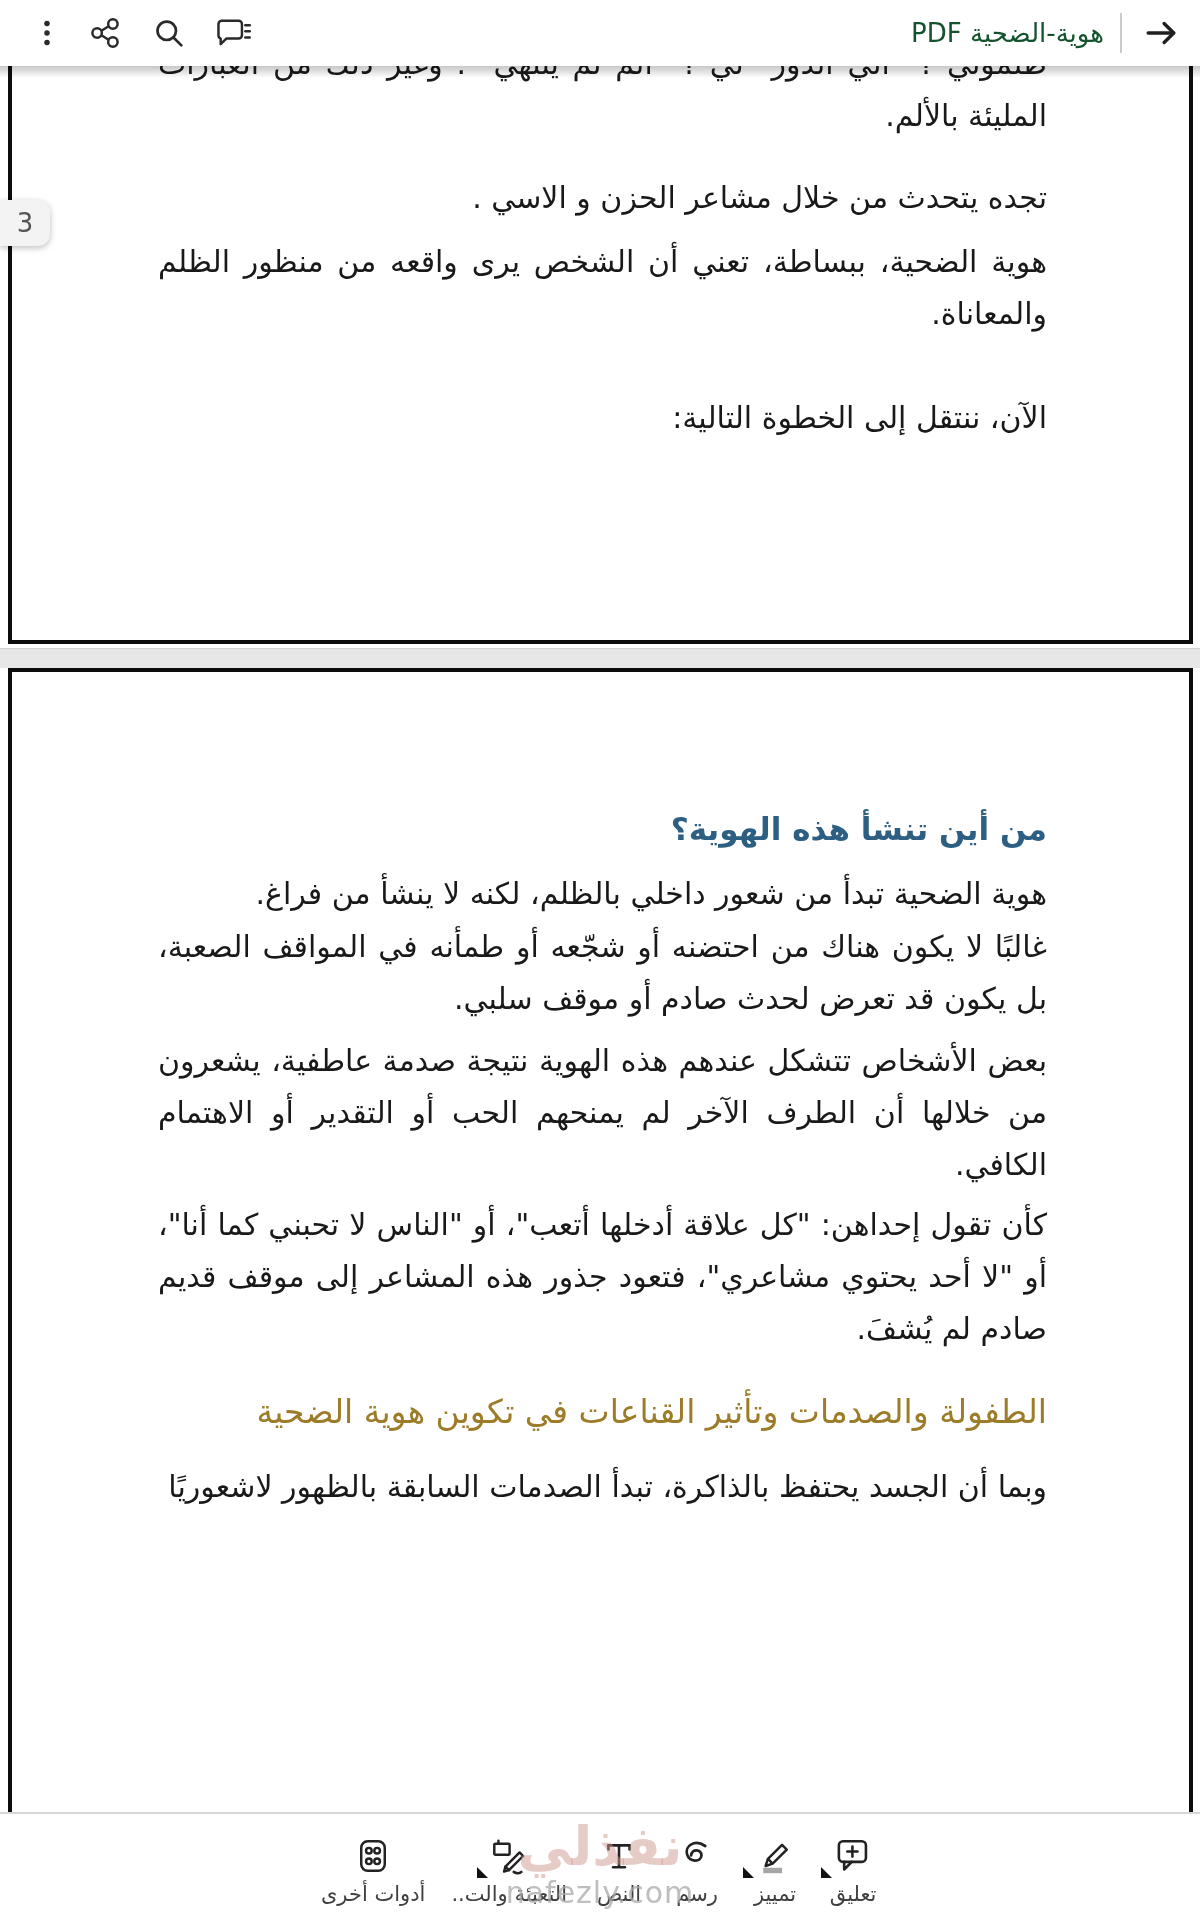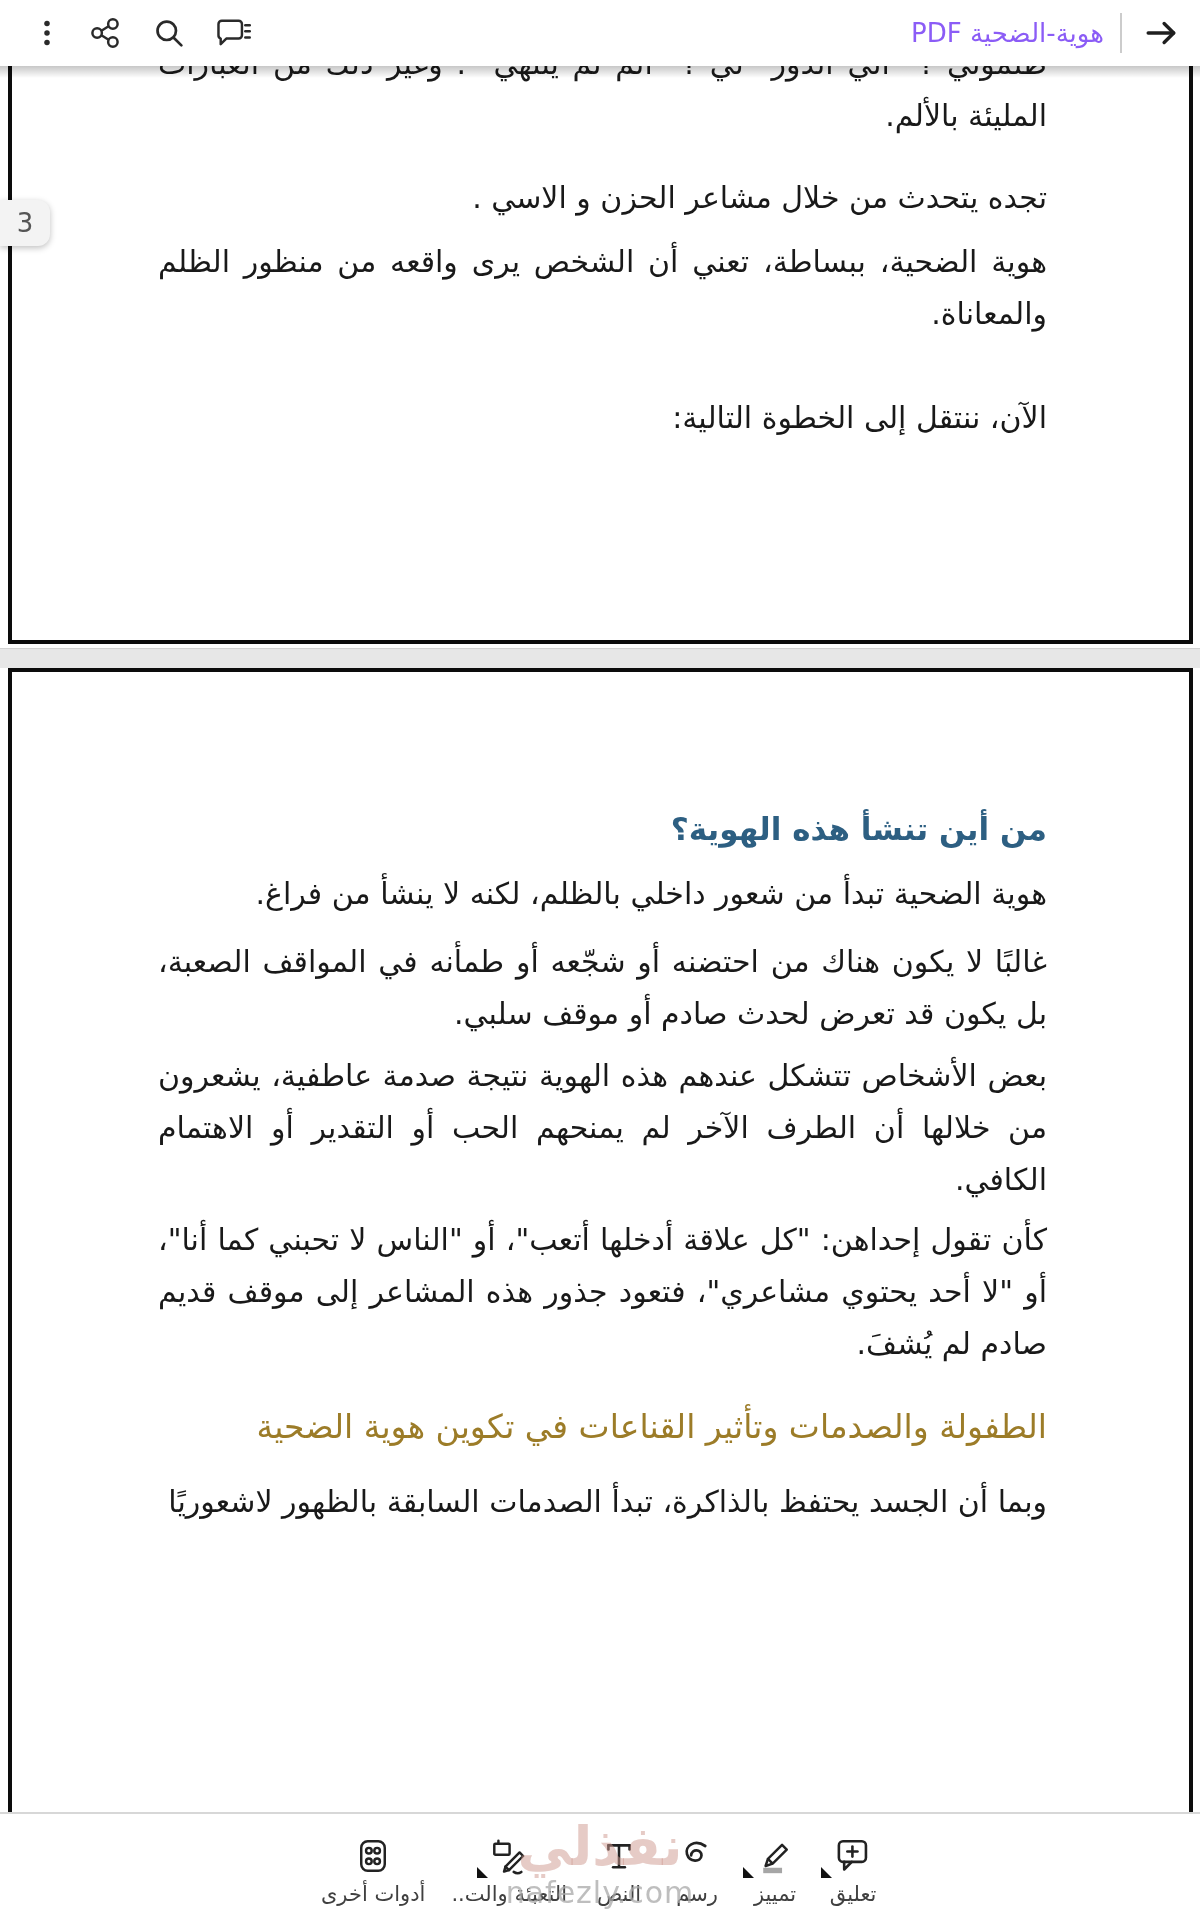--- a/index.html
+++ b/index.html
@@ -14,21 +14,21 @@
     position:absolute; top:0; left:0; width:1200px; height:66px;
     background:#fff; z-index:30;
   }
   .tt-icon { position:absolute; top:14px; width:38px; height:38px; display:flex; align-items:center; justify-content:center; }
   .tt-kebab   { left:28px; }
   .tt-share   { left:86px; }
   .tt-search  { left:150px; }
   .tt-comment { left:214px; }
   .tt-title {
     position:absolute; top:0; right:96px; height:71px; line-height:66px;
-    font-size:26px; color:#8b5cf6; direction:rtl; white-space:nowrap;
+    font-size:26px; color:#14532d; direction:rtl; white-space:nowrap;
   }
   .tt-divider { position:absolute; top:13px; right:78px; width:2px; height:40px; background:#ccc; }
   .tt-arrow { position:absolute; top:14px; right:16px; width:44px; height:38px; display:flex; align-items:center; justify-content:center; }
 
   
   .content {
     position:absolute; top:66px; left:0; width:1200px; height:1746px;
     background:#fff; overflow:hidden; z-index:1;
   }
   .toolbar-shadow {
@@ -52,21 +52,21 @@
   .h-gold { font-size:33px; line-height:46px; font-weight:normal; color:#9c7c28; text-align:right; }
 
   .p1-a { margin-top:-14px; }
   .p1-b { margin-top:30px; }
   .p1-c { margin-top:12px; }
   .p1-d { margin-top:52px; }
 
   .p2-h1 { margin-top:134px; }
   .p2-a { margin-top:24px; }
   .p2-b { margin-top:16px; }
-  .p2-c { margin-top:16px; }
+  .p2-c { margin-top:1px; }
   .p2-d { margin-top:4px; }
   .p2-e { margin-top:44px; }
   .p2-f { margin-top:10px; }
   .p2-g { margin-top:8px; }
   .p2-h2 { margin-top:34px; }
   .p2-i { margin-top:26px; }
 
   
   .page-badge {
     position:absolute; top:200px; left:0; width:50px; height:46px; z-index:25;

